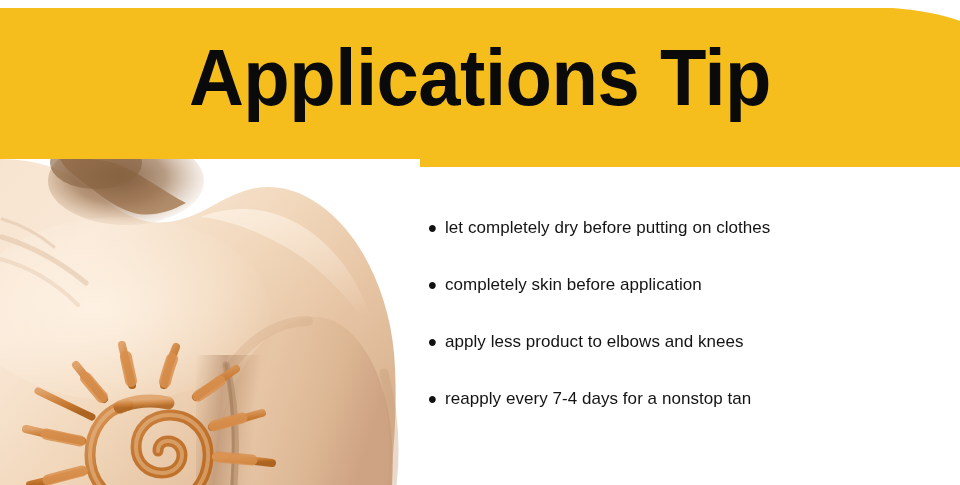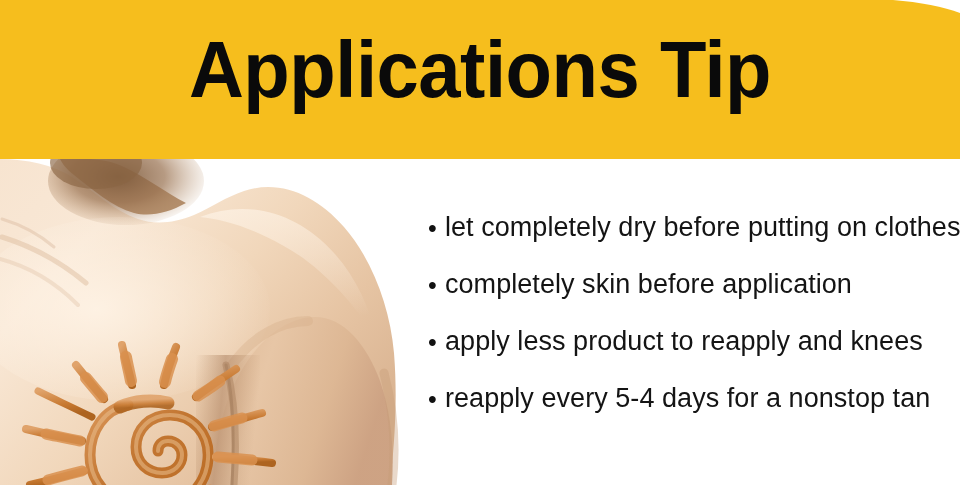--- a/index.html
+++ b/index.html
@@ -16,21 +16,21 @@
     width: 960px;
     height: 485px;
     overflow: hidden;
     background: #ffffff;
   }
 
   
   .header-band {
     position: absolute;
     left: 0;
-    top: 0;
+    top: 8px;
     width: 960px;
     height: 159px;
     overflow: hidden;
   }
   .header-band svg {
     position: absolute;
     left: 0;
     top: 0;
     display: block;
   }
@@ -81,21 +81,21 @@
   .tip-bullet {
     width: 17px;
     flex: 0 0 17px;
     font-size: 25px;
     line-height: 27px;
     color: #111111;
     text-align: left;
     padding-top: 1px;
   }
   .tip-text {
-    font-size: 27px;
+    font-size: 17px;
     line-height: 27px;
     color: #141414;
     letter-spacing: 0.05px;
     white-space: nowrap;
     text-align: center;
   }
 </style>
 </head>
 <body>
 
@@ -302,23 +302,23 @@
       <span class="tip-text">let completely dry before putting on clothes</span>
     </div>
 
     <div class="tip-row">
       <span class="tip-bullet">•</span>
       <span class="tip-text">completely skin before application</span>
     </div>
 
     <div class="tip-row">
       <span class="tip-bullet">•</span>
-      <span class="tip-text">apply less product to reapply and knees</span>
+      <span class="tip-text">apply less product to elbows and knees</span>
     </div>
 
     <div class="tip-row">
       <span class="tip-bullet">•</span>
-      <span class="tip-text">reapply every 5-4 days for a nonstop tan</span>
+      <span class="tip-text">reapply every 7-4 days for a nonstop tan</span>
     </div>
 
   </div>
 
 </div>
 
 </body></html>

